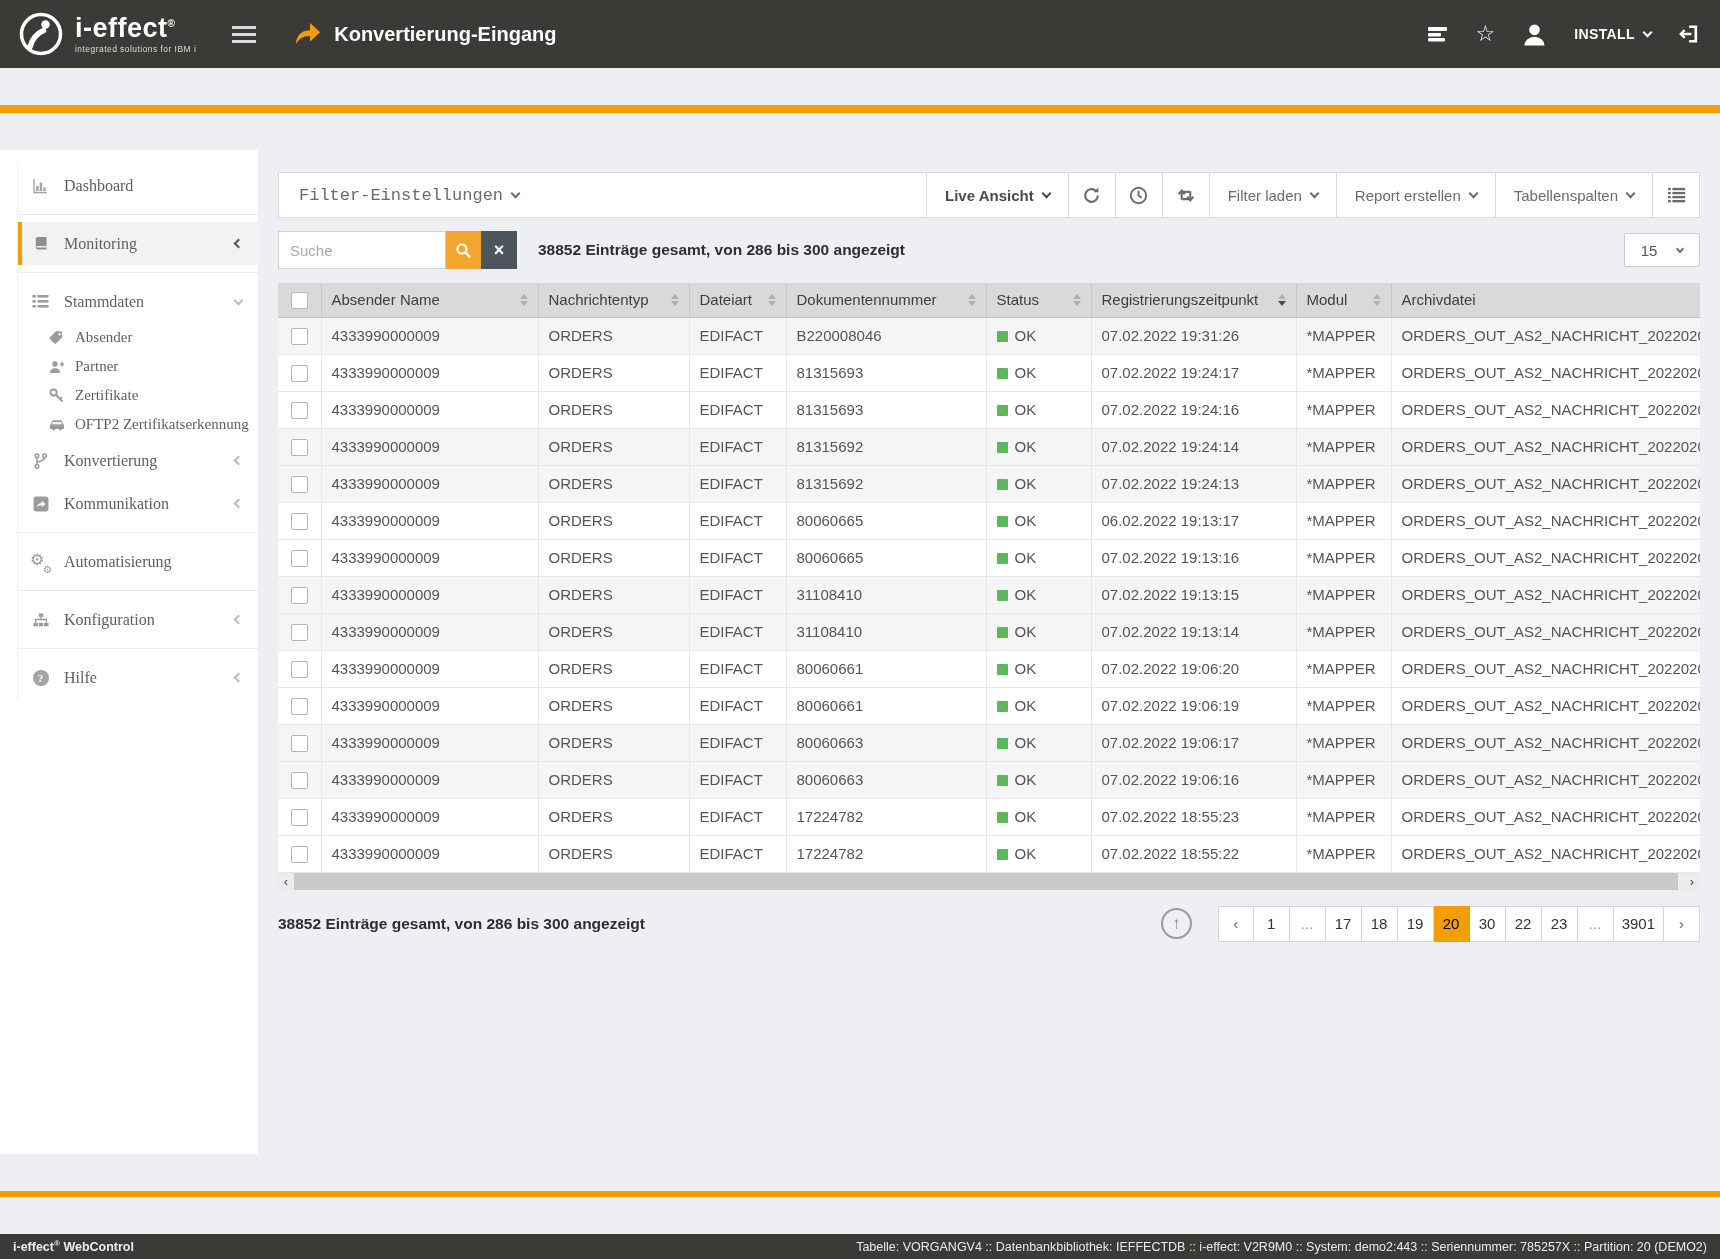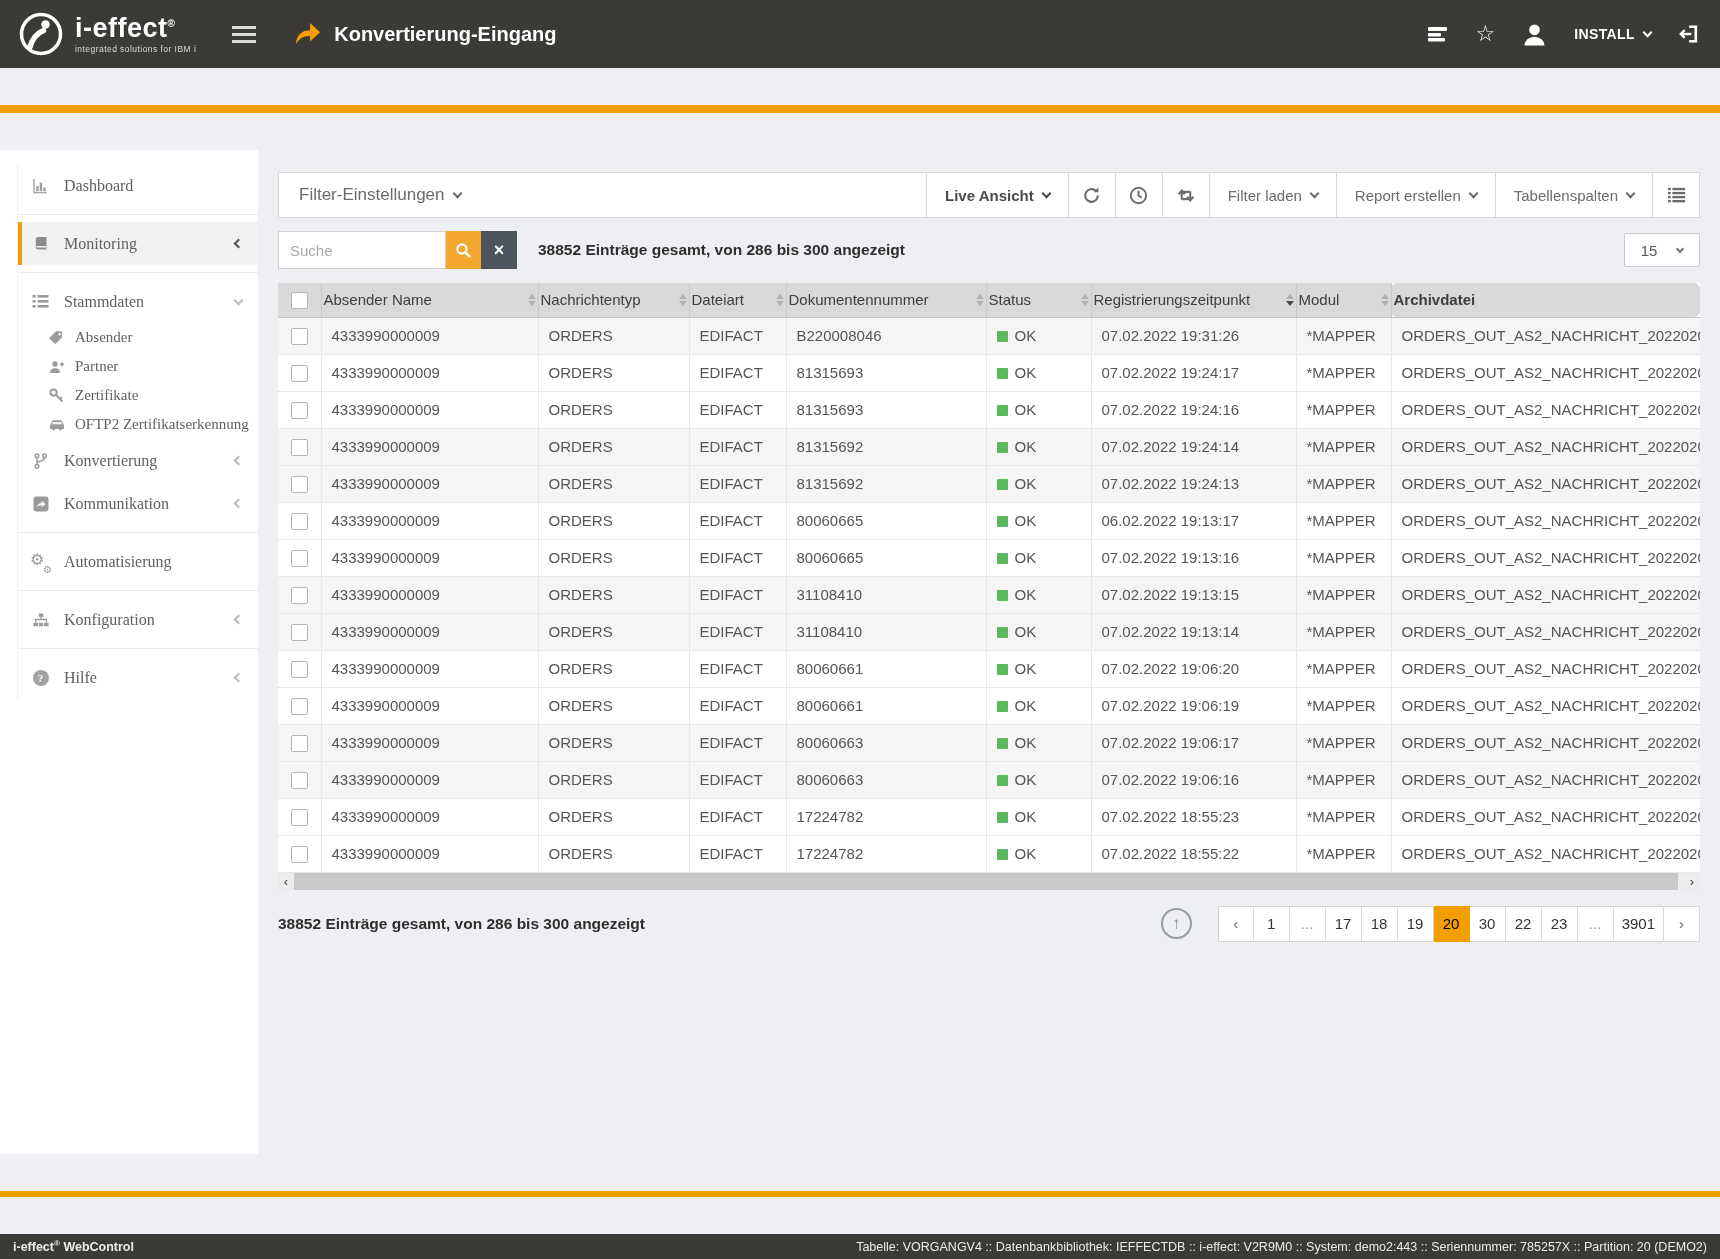--- a/index.html
+++ b/index.html
@@ -45,39 +45,39 @@
   .gearwrap { position:relative; width:19px; height:18px; color:#9b9b9b; }
   .gearwrap .g1 { position:absolute; left:-1px; top:-3px; font-size:16px; }
   .gearwrap .g2 { position:absolute; right:-2px; bottom:-4px; font-size:10px; }
 
   .content { flex:1; min-width:0; padding:22px 20px 0 20px; }
 
   
   .toolbar { display:flex; height:46px; }
   .tb { background:#fff; border:1px solid #d9d9d9; border-left:none; display:flex; align-items:center; justify-content:center; gap:9px; color:#6b6b6b; font-size:15px; padding:0 18px; cursor:pointer; white-space:nowrap; }
   .tb:first-child { border-left:1px solid #d9d9d9; }
-  .tb-filter { flex:1; justify-content:flex-start; font-size:17px; padding:12px 20px; }
+  .tb-filter { flex:1; justify-content:flex-start; font-size:17px; padding:12px 20px;font-family:Liberation Mono, monospace; }
   .tb-live { font-weight:700; color:#4a4a4a; }
   .tb-icon { width:47px; padding:0; }
 
   
   .controls { display:flex; align-items:center; margin-top:13px; }
   .search-input { width:168px; height:38px; border:1px solid #cfcfcf; padding:0 11px; font-size:15px; color:#555; outline:none; font-family:"Liberation Sans",sans-serif; }
   .search-input::placeholder { color:#a9a9a9; }
   .btn-search { width:35px; height:38px; background:#f3a62e; border:none; display:flex; align-items:center; justify-content:center; cursor:pointer; }
   .btn-clear { width:36px; height:38px; background:#4d545b; border:none; color:#fff; font-size:18px; font-weight:bold; display:flex; align-items:center; justify-content:center; cursor:pointer; }
   .count { margin-left:21px; font-weight:700; font-size:15.5px; color:#2e2e2e; }
   .pagesize { margin-left:auto; width:76px; height:34px; background:#fff; border:1px solid #c9ced3; border-radius:2px; display:flex; align-items:center; justify-content:center; gap:20px; font-size:15px; color:#555; cursor:pointer; }
   .pagesize .chev { color:#777; width:6px; height:6px; }
 
   
   .tablewrap { margin-top:14px; background:#fff; }
   table { border-collapse:collapse; width:100%; table-layout:fixed; }
-  th { background:#d9d9d9; height:34px; font-size:15px; color:#3e3e3e; font-weight:400; text-align:center; padding:0 2px; border-right:1px solid #c9c9c9; border-bottom:1px solid #c2c2c2; white-space:nowrap; cursor:pointer; }
-  th:last-child { font-weight:700; border-right:none;border-radius:6px; }
+  th { background:#d9d9d9; height:34px; font-size:15px; color:#3e3e3e; font-weight:400; text-align:center; padding:0 10px; border-right:1px solid #c9c9c9; border-bottom:1px solid #c2c2c2; white-space:nowrap; cursor:pointer; }
+  th:last-child { font-weight:400; border-right:none; }
   .thx { display:flex; align-items:center; }
   .sorter { display:inline-flex; flex-direction:column; gap:2px; margin-left:auto; padding-left:6px; }
   .t-up { width:0; height:0; border-left:4px solid transparent; border-right:4px solid transparent; border-bottom:5px solid #b0b0b0; }
   .t-dn { width:0; height:0; border-left:4px solid transparent; border-right:4px solid transparent; border-top:5px solid #b0b0b0; }
   .t-dn.dark { border-top-color:#4a4a4a; }
   td { height:37px; font-size:15px; color:#555; padding:0 10px; border-right:1px solid #e7e7e7; border-bottom:1px solid #e7e7e7; white-space:nowrap; overflow:hidden; background:#fff; }
   td:last-child { border-right:none; }
   tr.shade td { background:#f5f5f5; }
   .c-cb { text-align:center; padding:0; }
   .cb { width:17px; height:17px; border:1px solid #b5b5b5; border-radius:2px; background:#fff; display:inline-block; vertical-align:middle; cursor:pointer; }

